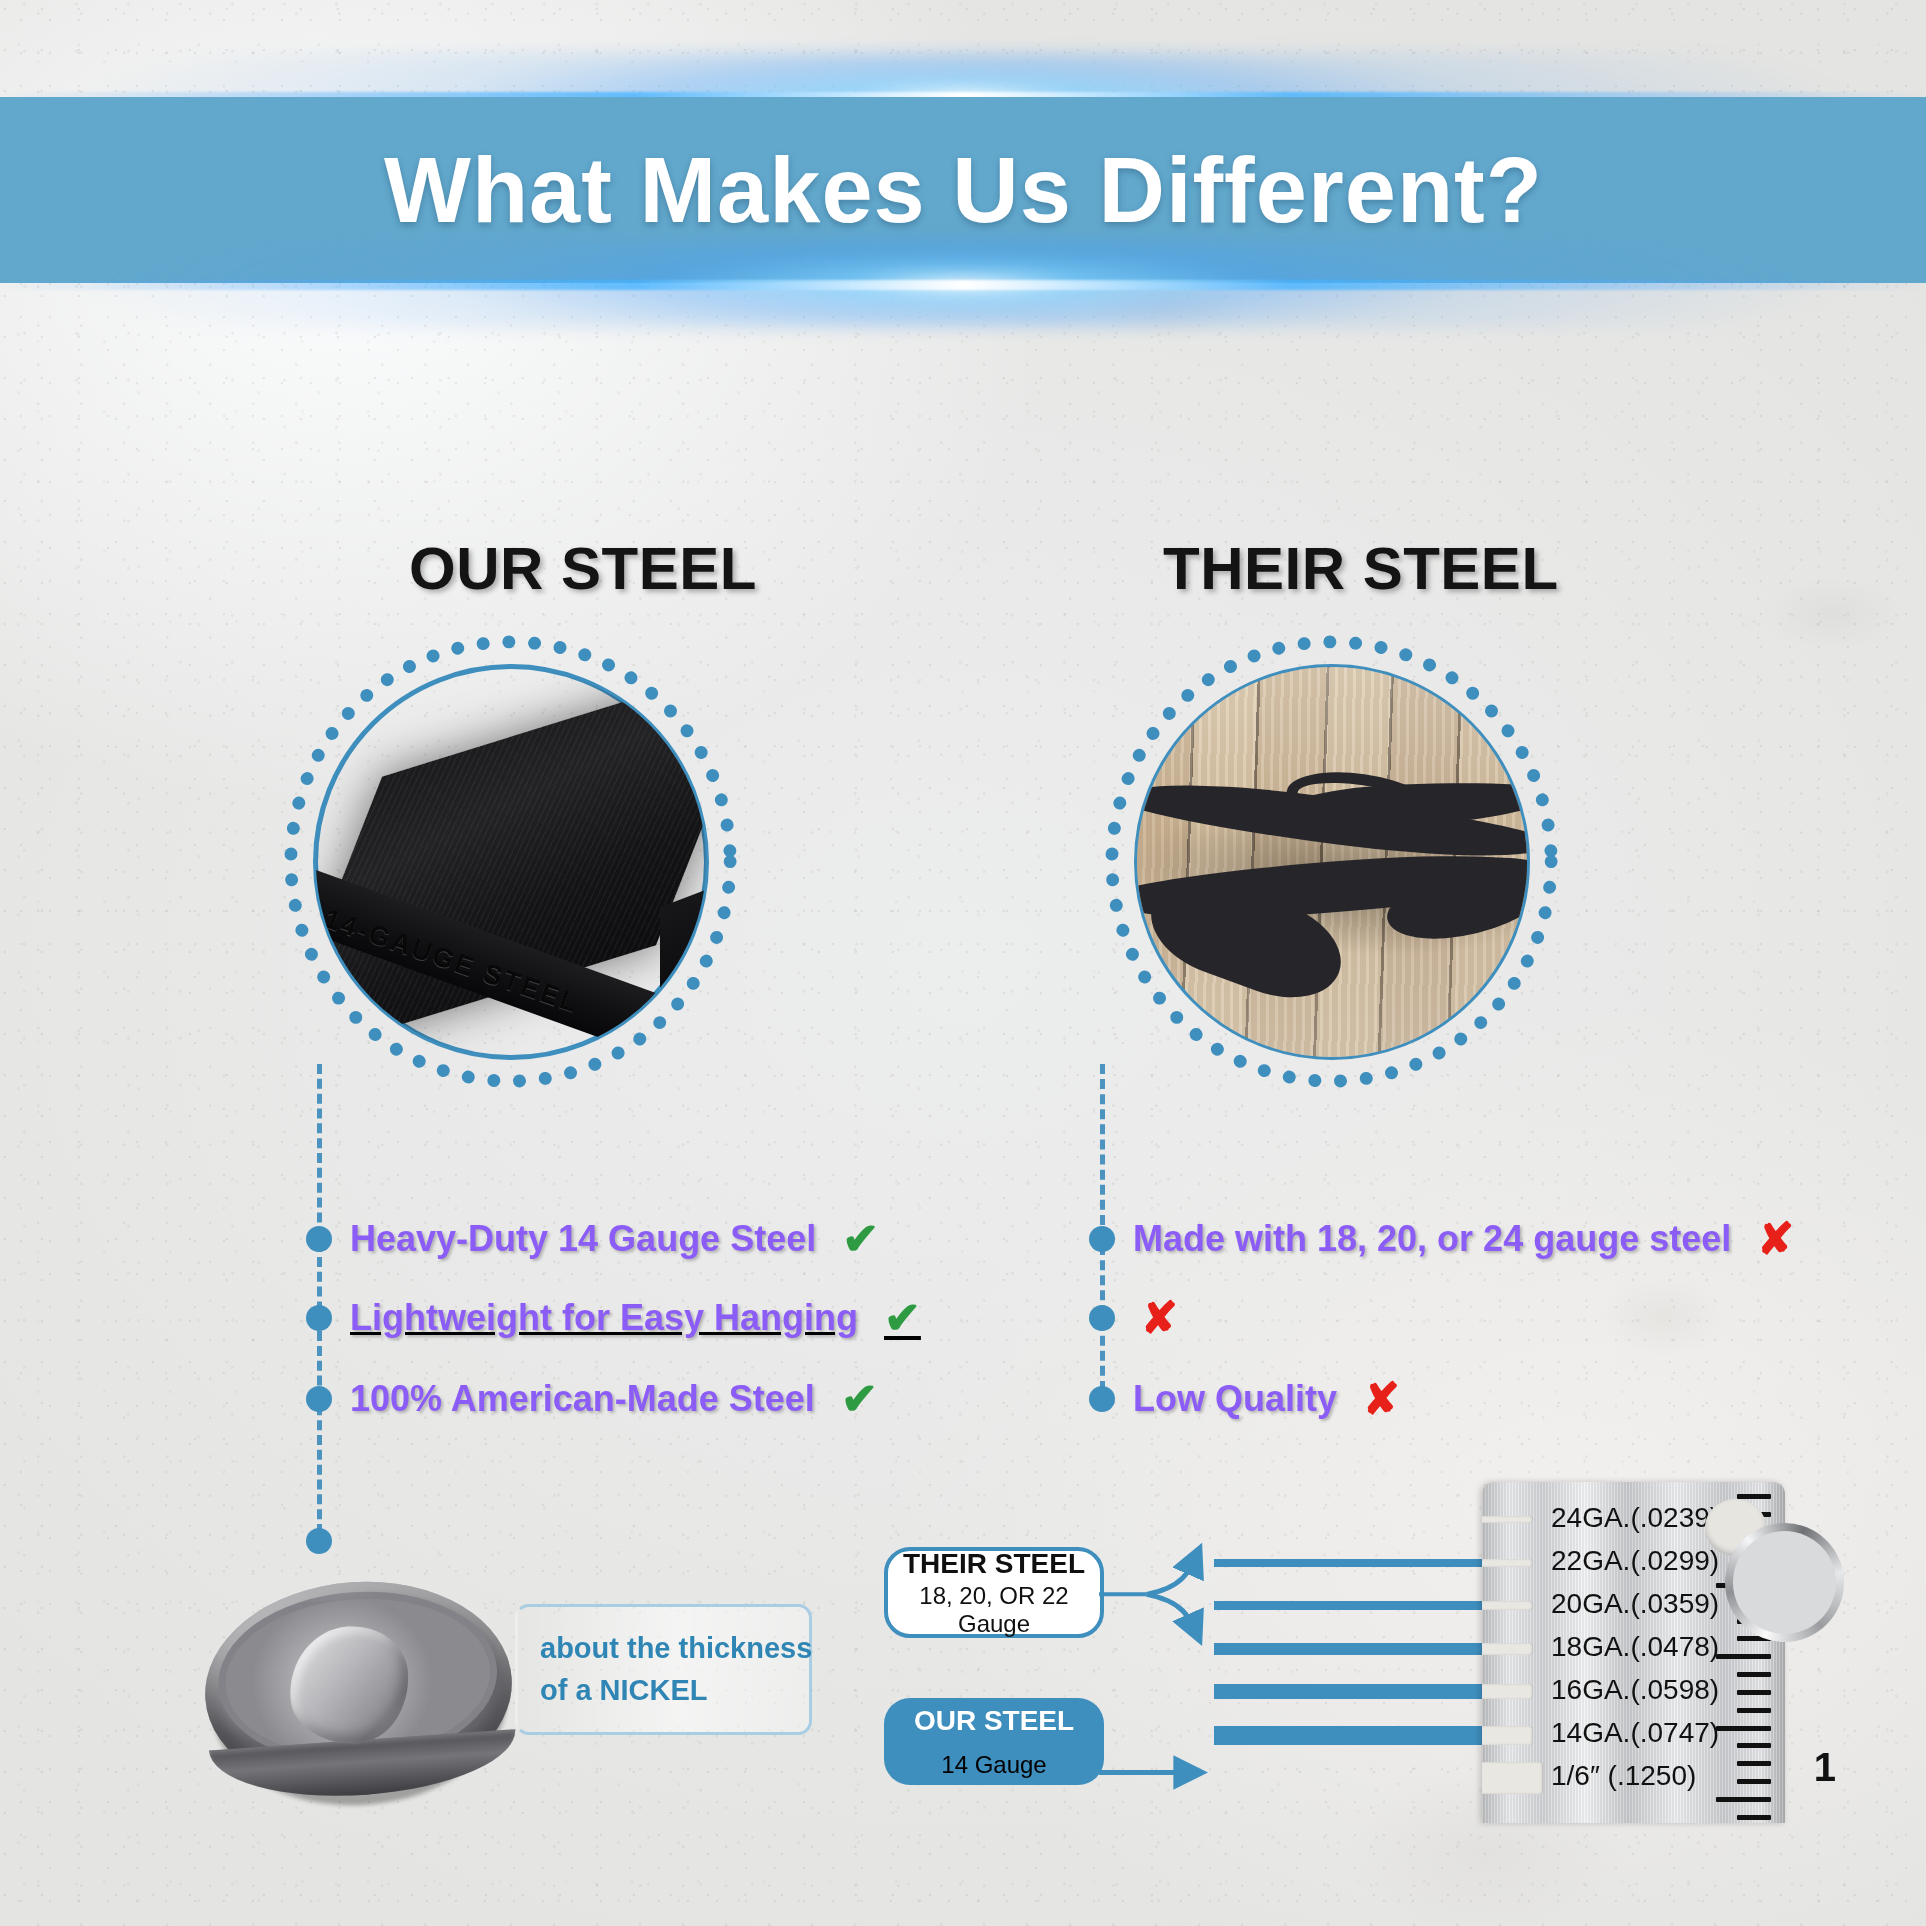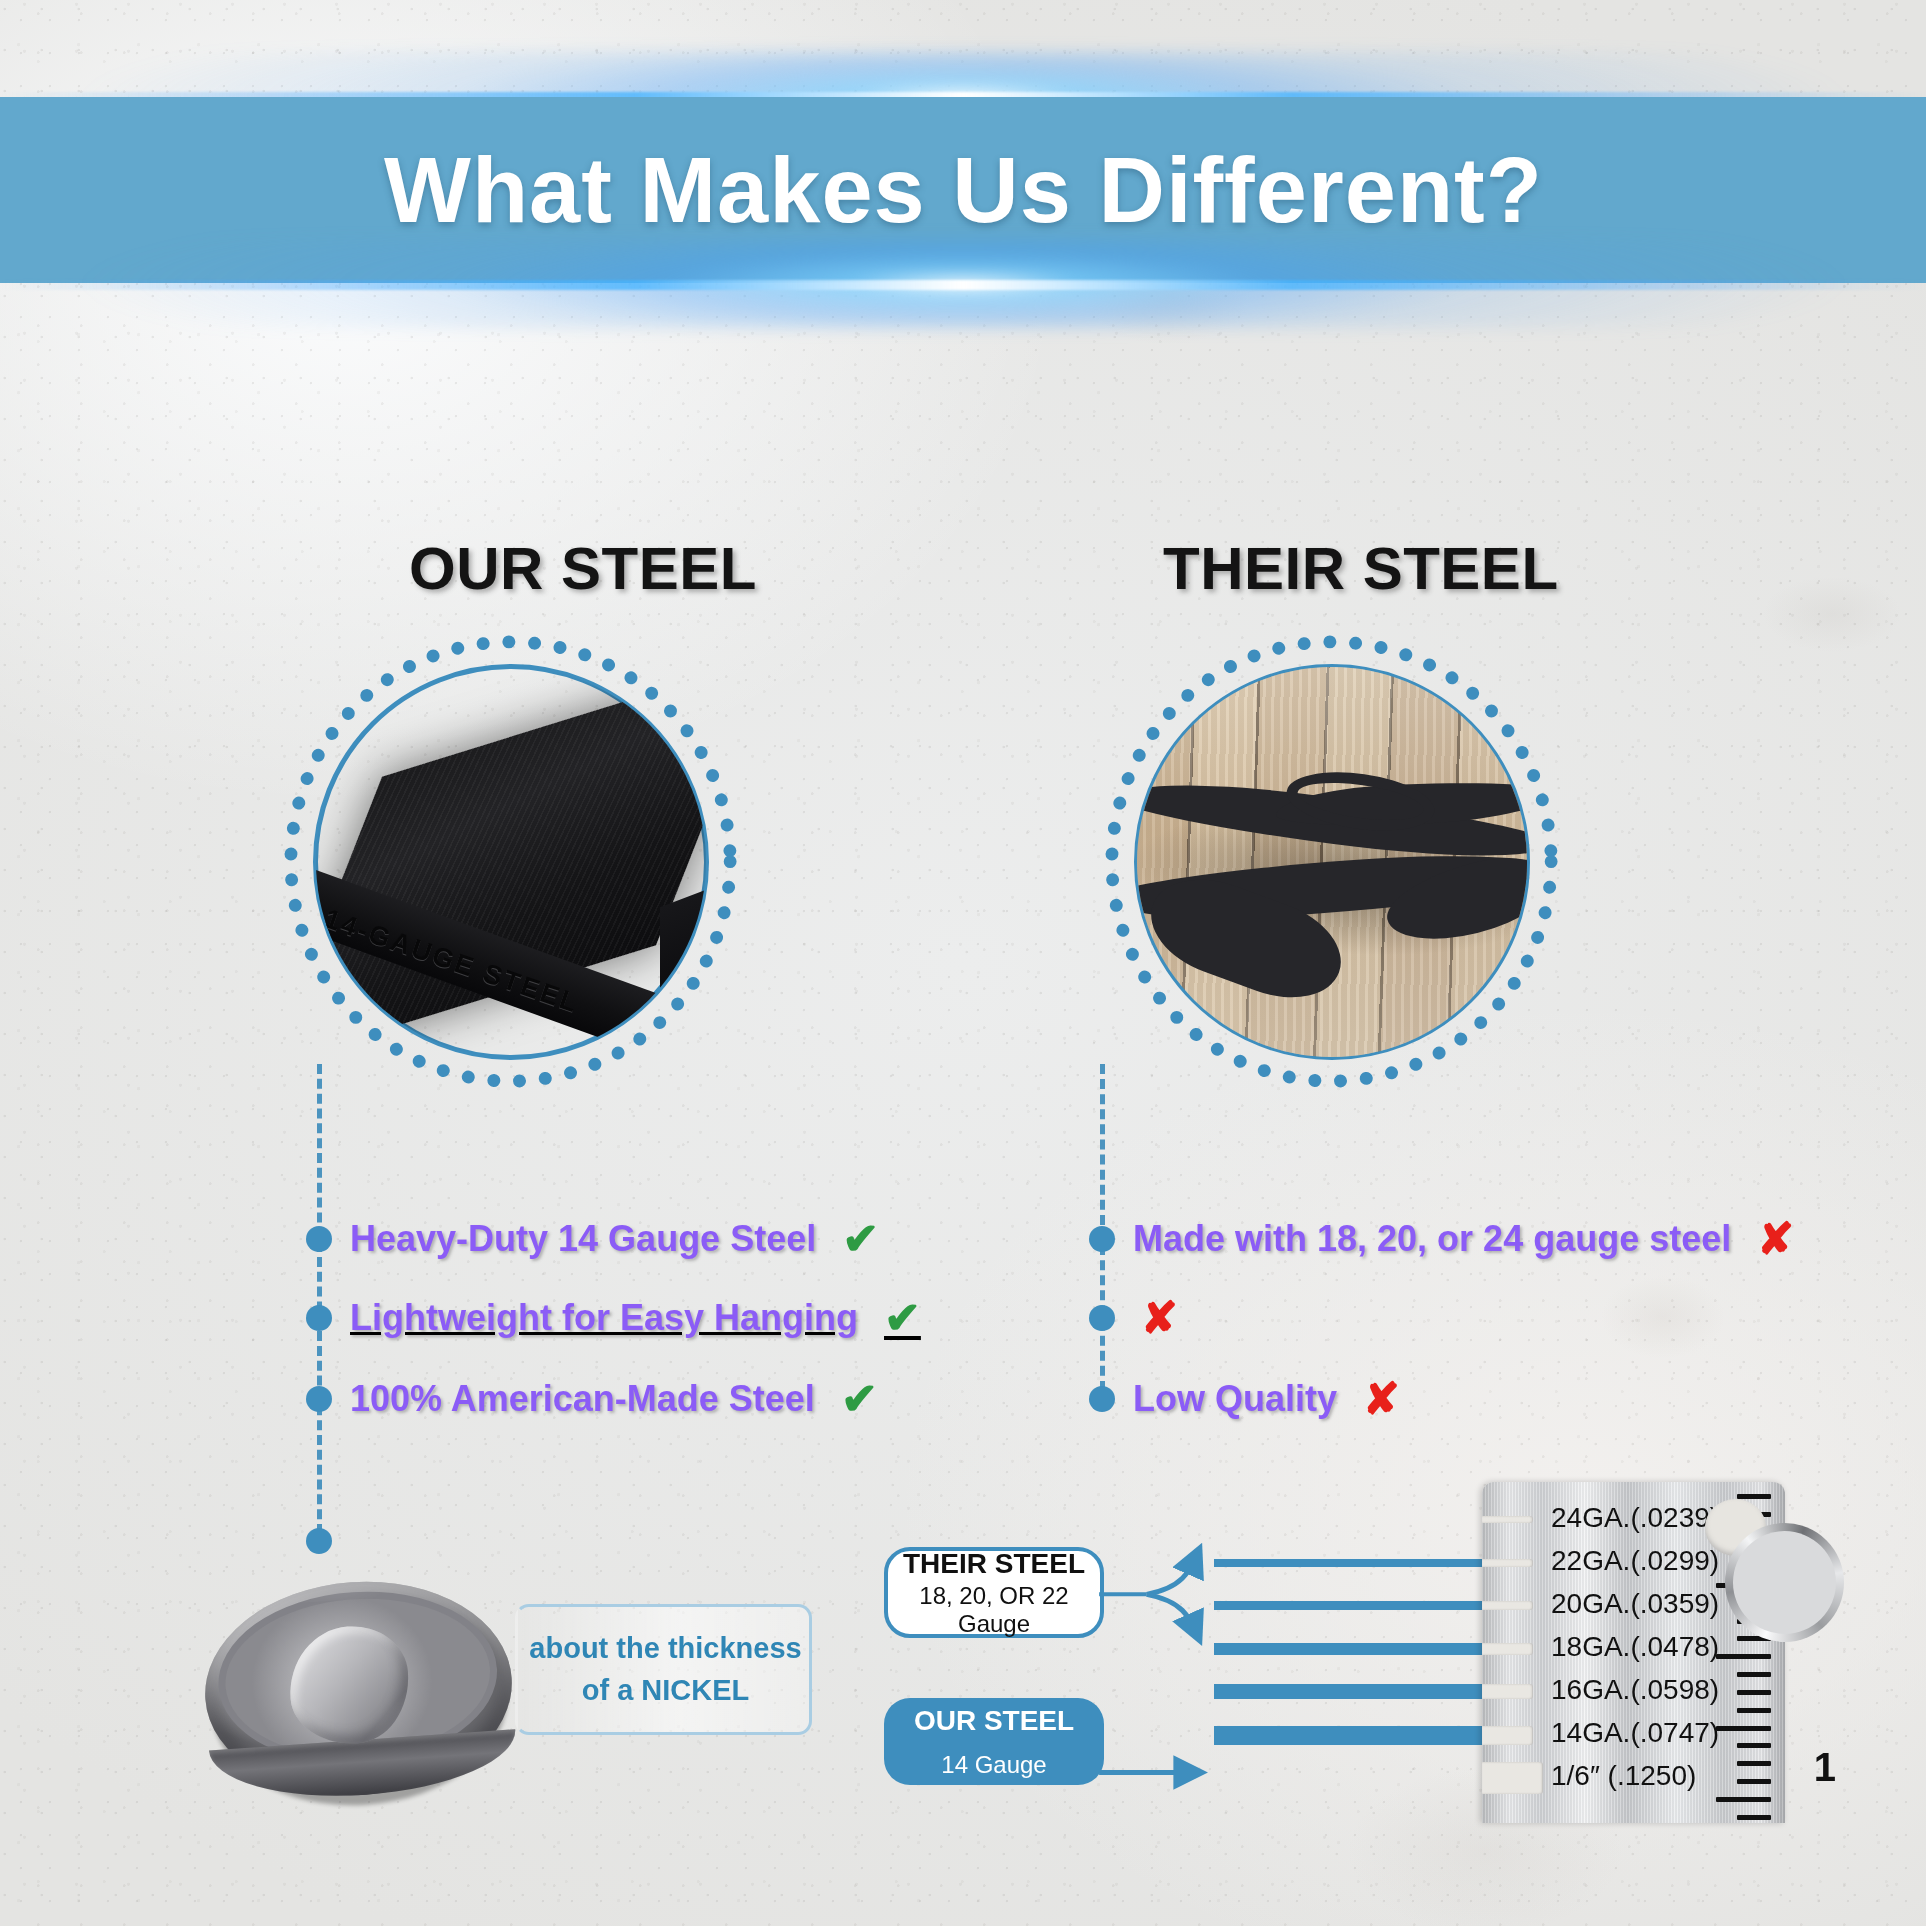--- a/index.html
+++ b/index.html
@@ -216,21 +216,20 @@
     background:linear-gradient(180deg,#4d4d52 0%,#747479 40%,#3c3c41 100%);
     box-shadow:inset 0 3px 5px rgba(255,255,255,.25);
   }
   #nickel-caption{
     position:absolute; left:515px; top:1604px; width:297px; height:131px;
     border:3px solid #a9cde3; border-radius:14px;
     display:flex; flex-direction:column; justify-content:center; gap:8px;
     padding:0 18px 0 22px;
     background:linear-gradient(90deg, rgba(255,255,255,0) 0%, rgba(255,255,255,.55) 55%, rgba(255,255,255,.30) 100%);
     border-left-color:transparent;
-    align-items:center;
   }
   #nickel-caption span{
     color:#2f86b5; font-size:29px; font-weight:bold; line-height:1.15; white-space:nowrap;
   }
 
   
   .pill{
     position:absolute; border-radius:26px;
     display:flex; flex-direction:column; align-items:center; justify-content:center;
     text-align:center;
@@ -239,21 +238,21 @@
     left:884px; top:1547px; width:220px; height:91px;
     background:#ffffff; border:4px solid #3e8ebe;
   }
   #pill-their .pill-title{ color:#101010; font-size:28px; font-weight:bold; }
   #pill-their .pill-sub{ color:#101010; font-size:24px; margin-top:2px; }
   #pill-our{
     left:884px; top:1698px; width:220px; height:87px;
     background:#3e8ebe;
   }
   #pill-our .pill-title{ color:#fff; font-size:28px; font-weight:bold; }
-  #pill-our .pill-sub{ color:#ffffff; font-size:24px; margin-top:14px; }
+  #pill-our .pill-sub{ color:#000000; font-size:24px; margin-top:14px; }
 
   #arrow-svg{ position:absolute; left:1099px; top:1530px; width:119px; height:287px; }
 
   .gbar{ position:absolute; background:#3e8ebe; left:1214px; }
 
   
   #ruler{
     position:absolute; left:1482px; top:1482px; width:303px; height:341px;
     border-radius:12px 12px 0 0;
     background:linear-gradient(90deg,#b9bbbd 0%,#e9eaec 9%,#cfd1d4 20%,#f3f4f5 34%,

